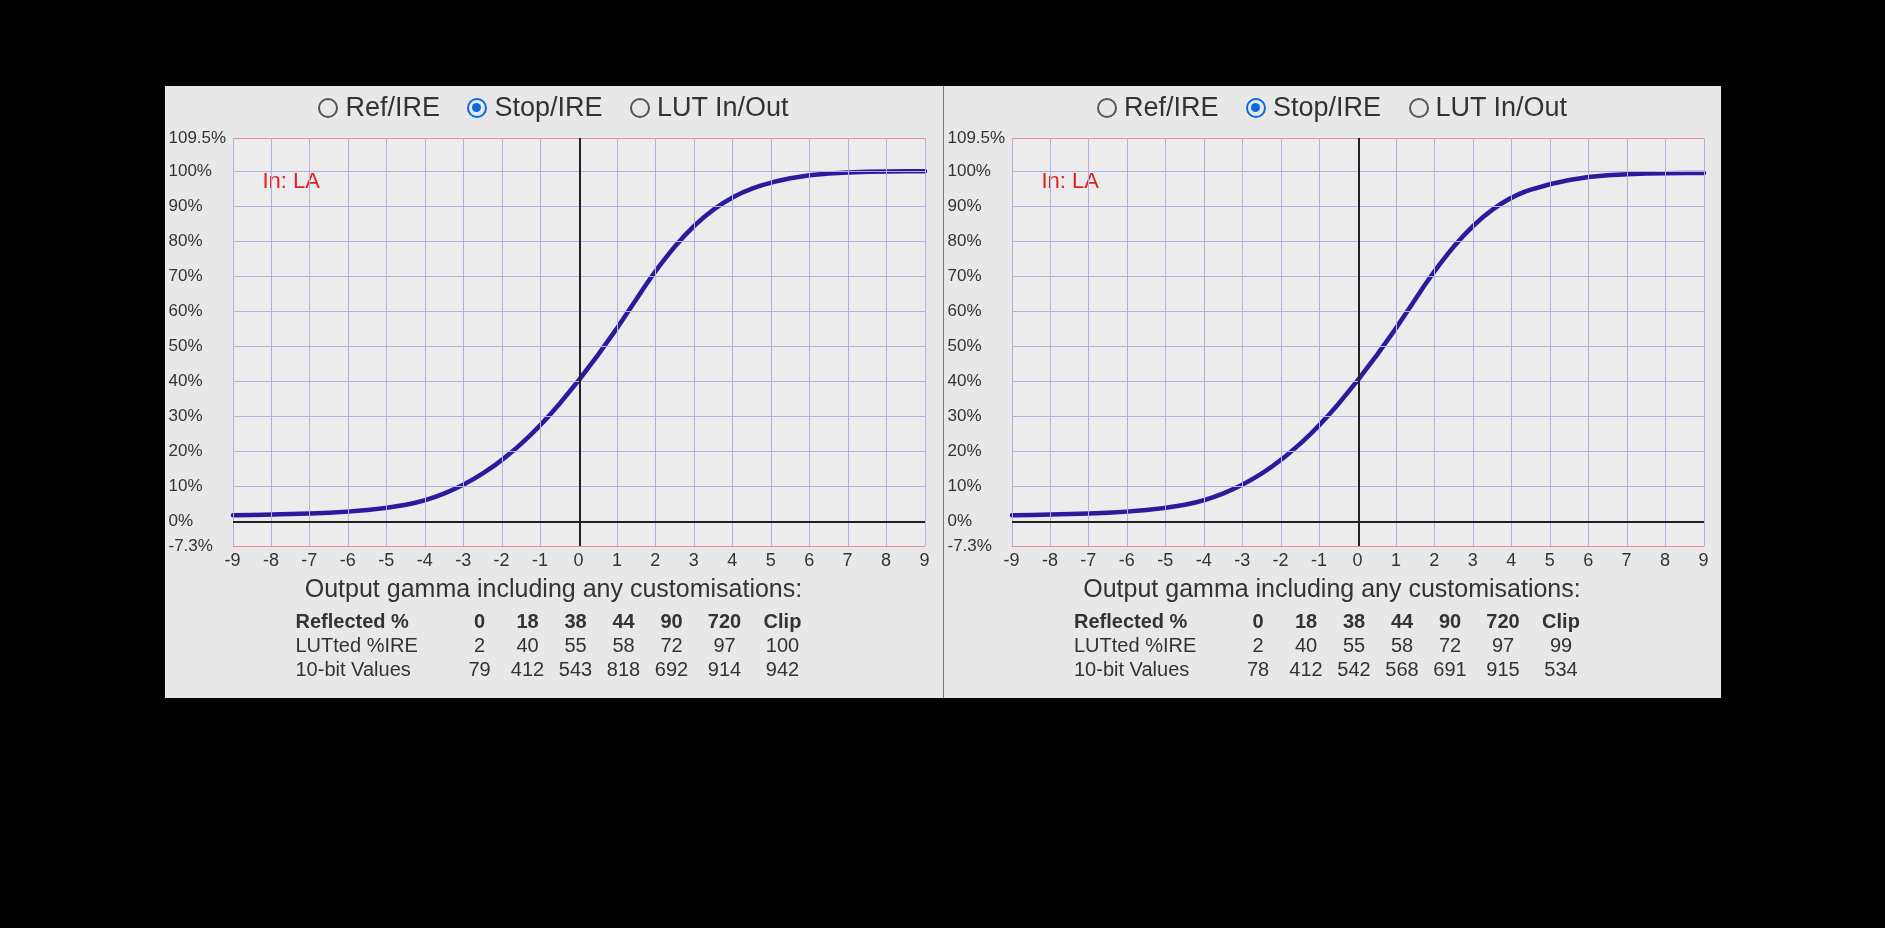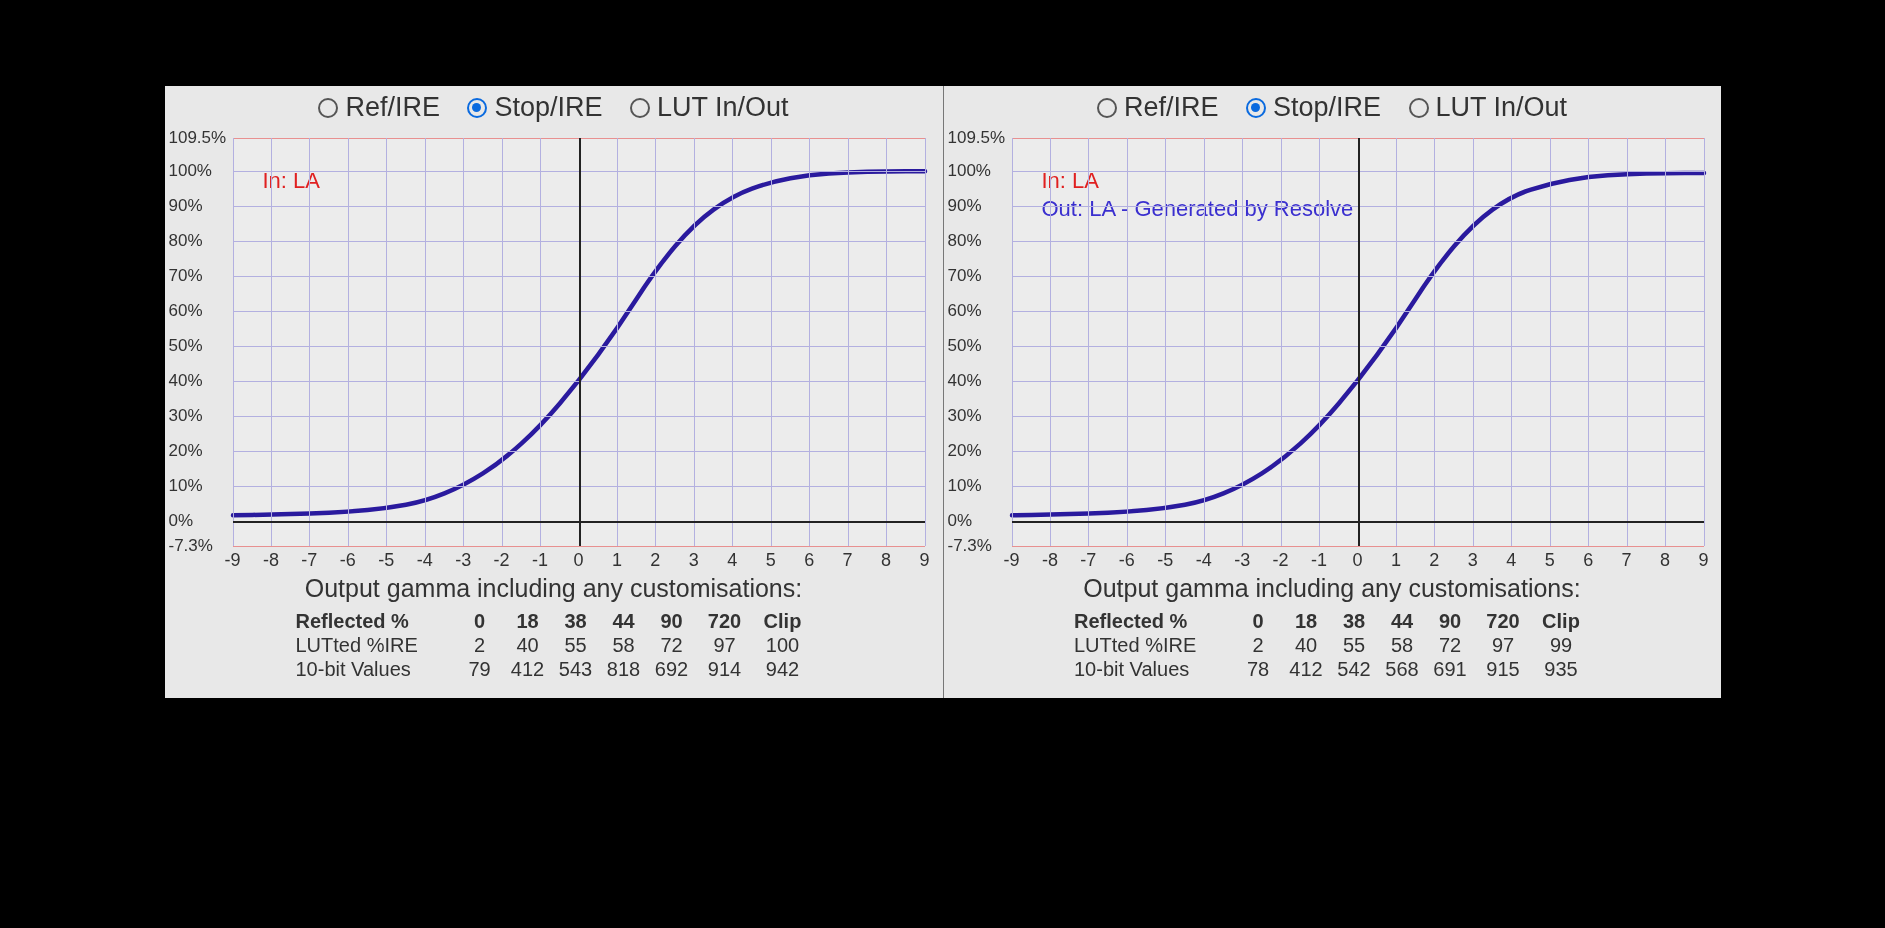--- a/index.html
+++ b/index.html
@@ -335,21 +335,20 @@
         <span>Stop/IRE</span>
       </span>
       <span class="radio-item">
         <span class="radio-circle"></span>
         <span>LUT In/Out</span>
       </span>
     </div>
 
     <div class="plot-area">
       <div class="in-label">In: LA</div>
-      <div class="out-label">Out: LA - Generated by Resolve</div>
       <svg class="curve" viewBox="0 0 692 408" preserveAspectRatio="none">
         <path d="M 0 377.26027397260276 Q 0 377.26027397260276 19.22222222222222 376.91095890410963 Q 38.44444444444444 376.56164383561645 57.666666666666664 376.03767123287673 Q 76.88888888888889 375.51369863013696 96.11111111111111 374.6404109589041 Q 115.33333333333333 373.7671232876712 134.55555555555554 372.02054794520546 Q 153.77777777777777 370.2739726027397 173 366.7808219178082 Q 192.22222222222223 363.28767123287673 211.44444444444446 355.42808219178085 Q 230.66666666666666 347.56849315068496 249.8888888888889 335.3424657534247 Q 269.11111111111114 323.1164383561644 288.33333333333337 305.6506849315069 Q 307.55555555555554 288.18493150684935 326.77777777777777 265.47945205479454 Q 346 242.77397260273975 365.22222222222223 216.57534246575347 Q 384.44444444444446 190.37671232876716 403.6666666666667 160.68493150684932 Q 422.8888888888889 130.9931506849315 442.1111111111111 108.2876712328767 Q 461.3333333333333 85.58219178082192 480.55555555555554 71.60958904109589 Q 499.77777777777777 57.63698630136986 519 51.52397260273975 Q 538.2222222222223 45.410958904109634 557.4444444444446 41.91780821917811 Q 576.6666666666667 38.42465753424659 595.8888888888889 37.202054794520535 Q 615.1111111111111 35.97945205479448 634.3333333333333 35.45547945205479 Q 653.5555555555555 34.9315068493151 672.7777777777778 34.9315068493151 T 692 34.9315068493151"></path>
       </svg>
     <div class="hgrid" style="top: 382.5px;"></div>
         <div class="y-tick" style="top: 382.5px;">0%</div>
         <div class="hgrid" style="top: 347.568px;"></div>
         <div class="y-tick" style="top: 347.568px;">10%</div>
         <div class="hgrid" style="top: 312.637px;"></div>
         <div class="y-tick" style="top: 312.637px;">20%</div>
         <div class="hgrid" style="top: 277.705px;"></div>
@@ -438,19 +437,19 @@
           <span class="cell wide">99</span>
         </div>
         <div class="row">
           <span class="lbl">10-bit Values</span>
           <span class="cell">78</span>
           <span class="cell">412</span>
           <span class="cell">542</span>
           <span class="cell">568</span>
           <span class="cell">691</span>
           <span class="cell wide">915</span>
-          <span class="cell wide">935</span>
+          <span class="cell wide">534</span>
         </div>
       </div>
     </div>
   </div>
 
 </div>
 
 </body></html>

